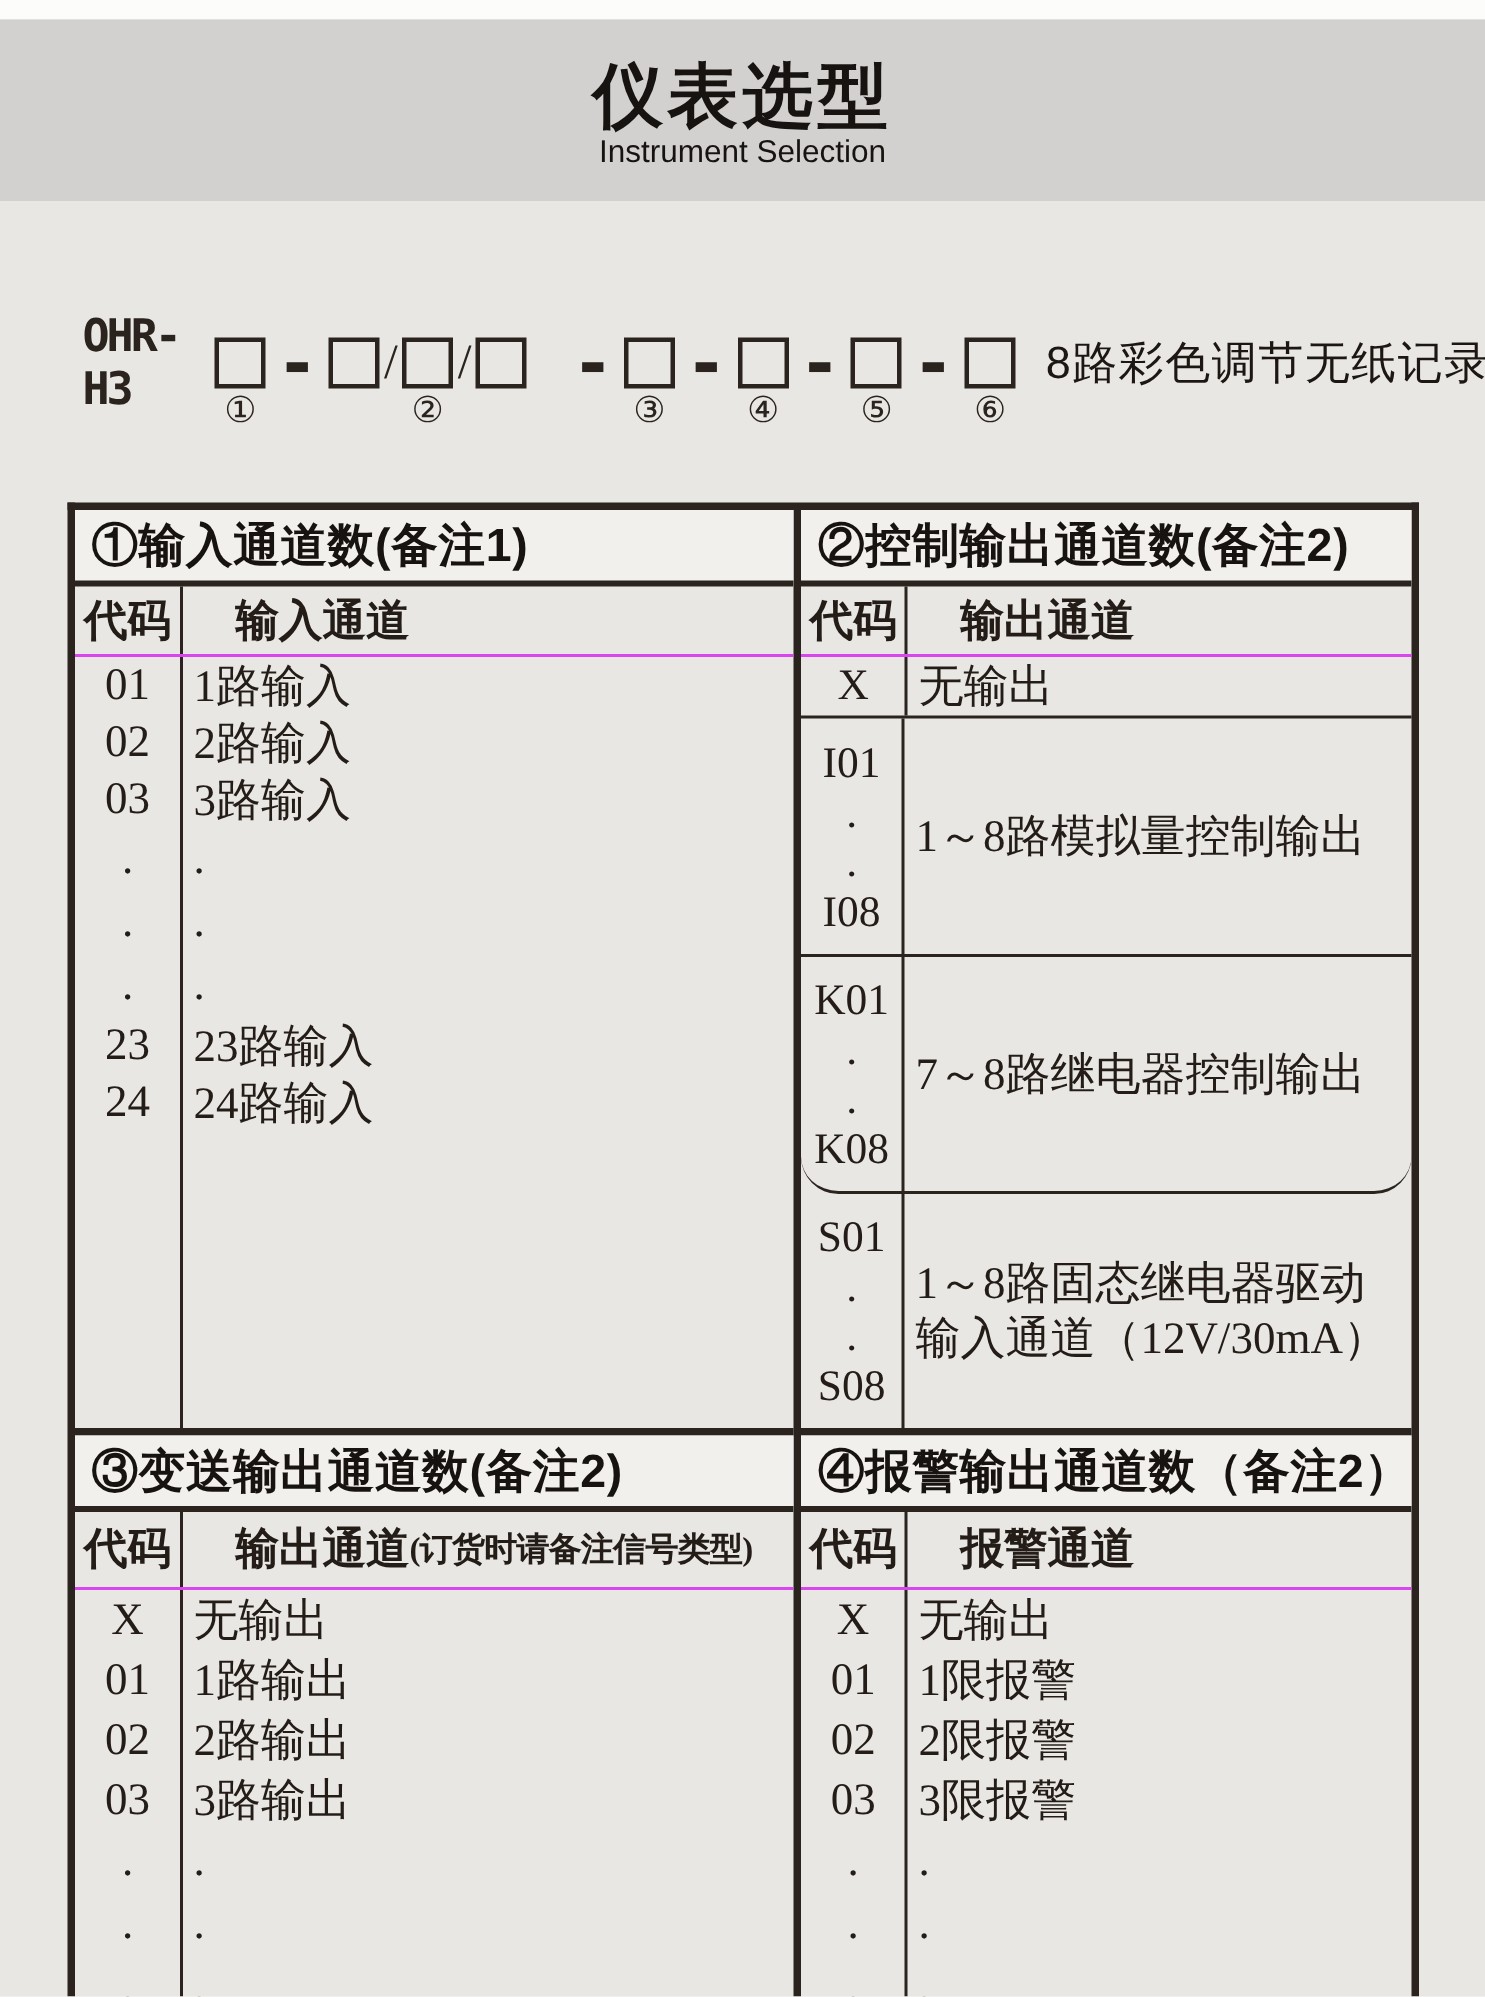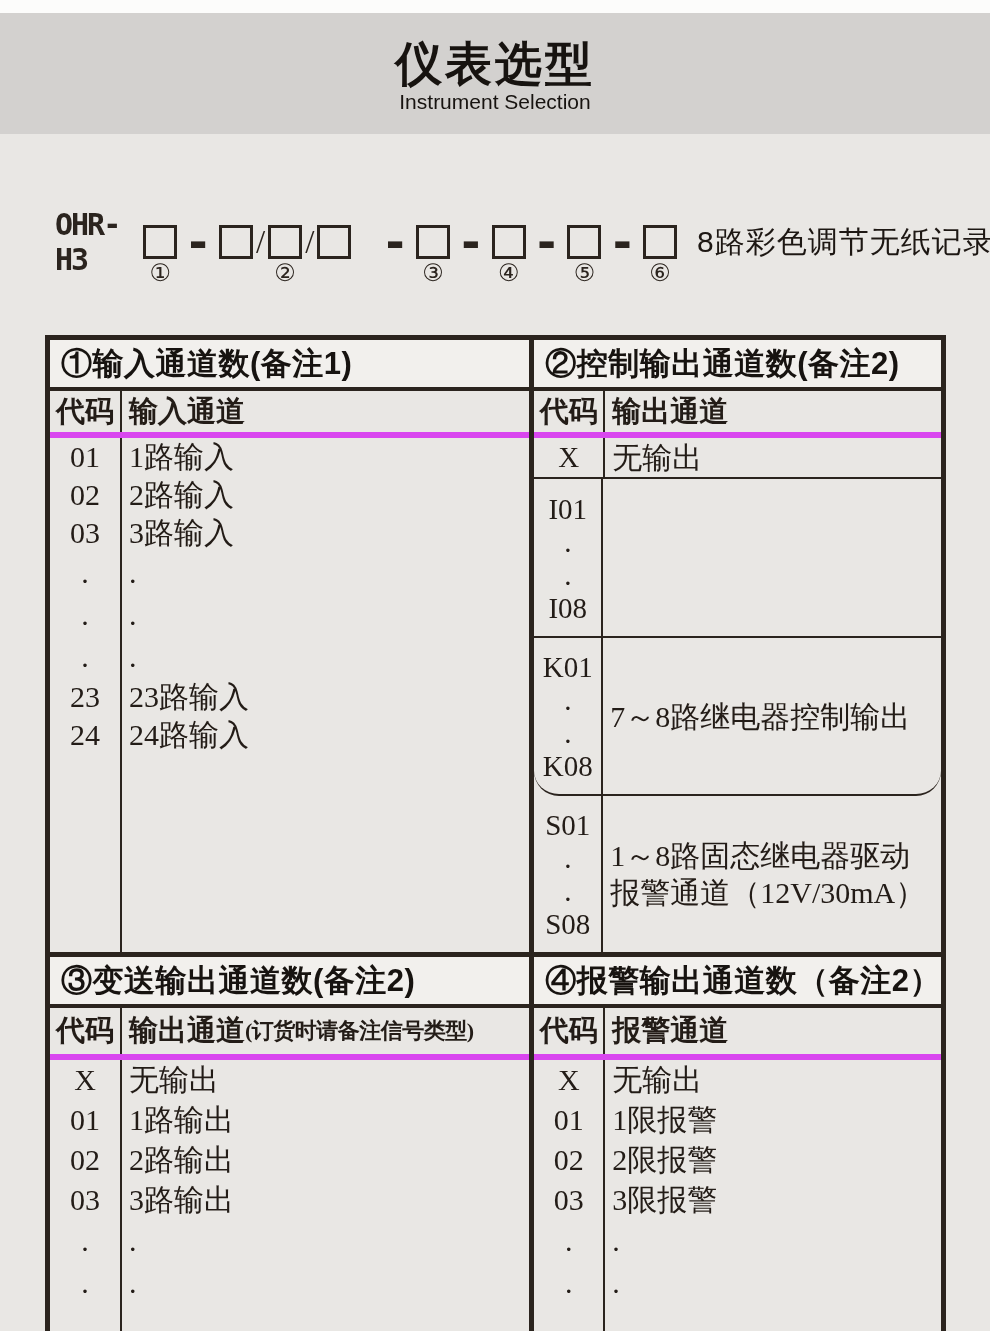--- a/index.html
+++ b/index.html
@@ -64,22 +64,22 @@
   .pane{display:flex;flex-direction:column;box-sizing:border-box;}
   .pane.left{width:494px;border-right:5px solid #2b241e;}
   .pane.right{flex:1;}
   .sec-h{
     height:51px;box-sizing:border-box;border-bottom:4px solid #2b241e;
     background:#f2f0ed;display:flex;align-items:center;padding-left:11px;
     font-family:"Liberation Sans",sans-serif;font-weight:bold;font-size:31px;
     letter-spacing:0.5px;color:#171310;white-space:nowrap;
   }
   .sub-h{
-    height:47px;box-sizing:border-box;border-bottom:6px solid #d946ef;
-    display:flex;font-weight:bold;font-size:29px;
+    height:47px;box-sizing:border-box;border-bottom:2px solid #d946ef;
+    display:flex;font-weight:bold;font-size:29px;gap:28px;
   }
   .sub-h2{height:52px;}
   .cc{width:70px;box-sizing:content-box;border-right:2px solid #2b241e;
       display:flex;align-items:center;justify-content:center;}
   .cc.r{width:69px;}
   .vc{flex:1;display:flex;align-items:center;padding-left:7px;white-space:nowrap;}
   .vnote{font-size:22px;font-weight:bold;letter-spacing:-0.5px;}
   .tbody{display:flex;box-sizing:border-box;}
   .body1{height:514px;}
   .body2{flex:1;}
@@ -242,40 +242,41 @@
           <div class="g-code">X</div>
           <div class="g-val">无输出</div>
         </div>
         <div class="grp g2">
           <div class="g-code stack">
             <span>I01</span>
             <span>.</span>
             <span>.</span>
             <span>I08</span>
           </div>
+          <div class="g-val">1～8路模拟量控制输出</div>
         </div>
         <div class="grp g3">
           <div class="g-code stack">
             <span>K01</span>
             <span>.</span>
             <span>.</span>
             <span>K08</span>
           </div>
           <div class="g-val">7～8路继电器控制输出</div>
         </div>
         <div class="grp g4 last">
           <div class="g-code stack">
             <span>S01</span>
             <span>.</span>
             <span>.</span>
             <span>S08</span>
           </div>
           <div class="g-val">
             <span>1～8路固态继电器驱动</span>
-            <span>报警通道（12V/30mA）</span>
+            <span>输入通道（12V/30mA）</span>
           </div>
         </div>
       </div>
 
       <div class="sec-div"></div>
 
       <div class="sec-h">④报警输出通道数（备注2）</div>
 
       <div class="sub-h sub-h2">
         <div class="cc r">代码</div>

